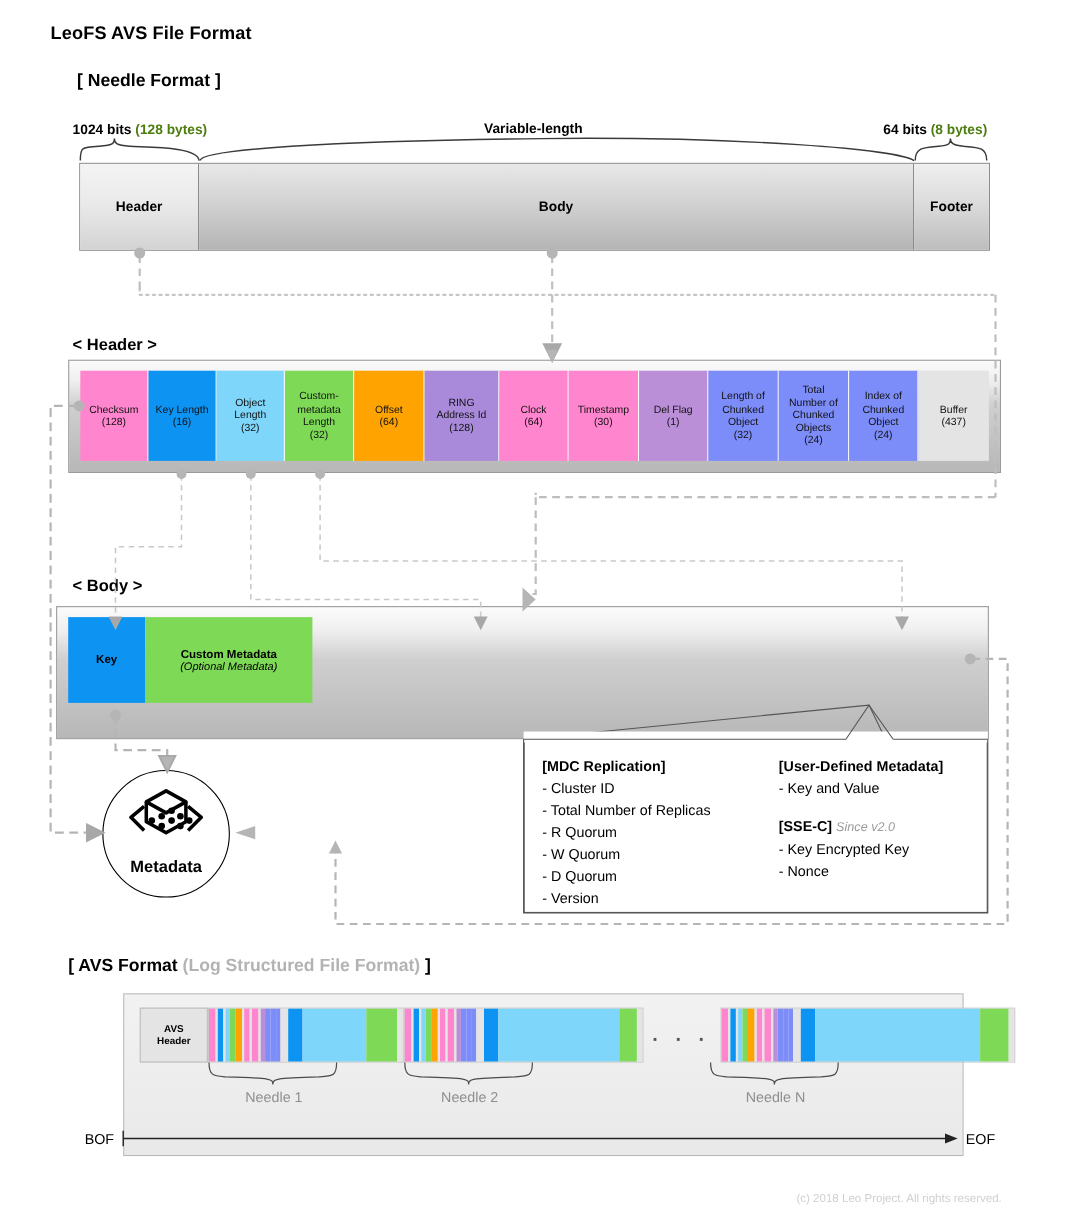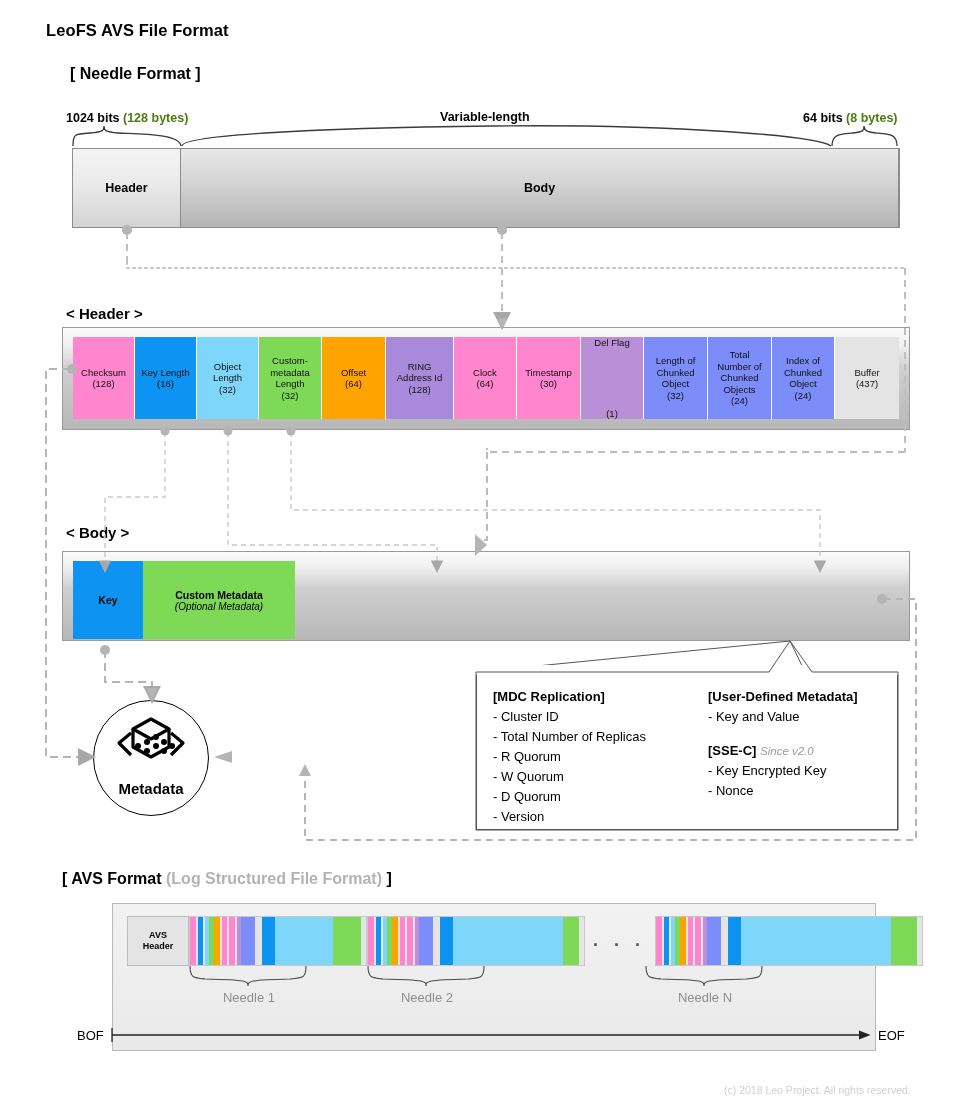--- a/index.html
+++ b/index.html
@@ -39,21 +39,21 @@
 
   #header-frame{left:62px;top:327px;width:848px;height:103px;}
   #header-fields{position:absolute;left:10px;top:9px;width:826px;height:82px;display:flex;}
   .hfield{
     display:flex;flex-direction:column;align-items:center;justify-content:center;
     font-size:9.5px;line-height:11.5px;text-align:center;color:#111;
     border-right:1px solid #ffffff;box-sizing:border-box;
   }
   .hfield:last-child{border-right:none;}
 
-  #body-frame{left:62px;top:551px;width:848px;height:90px;padding-left:40px;}
+  #body-frame{left:51px;top:551px;width:848px;height:121px;padding-left:40px;}
   #body-fields{position:absolute;left:10px;top:9px;width:826px;height:78px;display:flex;}
   .bfield{display:flex;flex-direction:column;align-items:center;justify-content:center;
           font-size:10.5px;font-weight:bold;text-align:center;box-sizing:border-box;}
   .bfield .sub{font-weight:normal;font-style:italic;font-size:10px;}
 
   
   #metadata-circle{left:93px;top:700px;width:114px;height:114px;border:1.6px solid #000;border-radius:50%;
       display:flex;flex-direction:column;align-items:center;justify-content:flex-end;background:#fff;}
   #metadata-label{font-size:15px;font-weight:bold;margin-bottom:18px;}
   #metadata-glyph{position:absolute;left:50%;top:12px;transform:translateX(-50%);}
@@ -102,20 +102,21 @@
 </div>
 <div class="abs sizelabel" style="left:440px;top:110px;">Variable-length</div>
 <div class="abs sizelabel" style="left:803px;top:111px;">
   <span>64 bits</span>
   <span class="muted">(8 bytes)</span>
 </div>
 
 <div class="abs" id="needle-row">
   <div class="nseg" id="nseg-header">Header</div>
   <div class="nseg" id="nseg-body">Body</div>
+  <div class="nseg" id="nseg-footer">Footer</div>
 </div>
 
 <div class="abs frame" id="header-frame">
   <div id="header-fields">
       <div class="hfield" style="background: rgb(255, 133, 207); width: 62px;">
         <span>Checksum</span>
         <span>(128)</span>
       </div>
       <div class="hfield" style="background: rgb(13, 147, 242); width: 62px;">
         <span>Key Length</span>
@@ -142,21 +143,21 @@
         <span>(128)</span>
       </div>
       <div class="hfield" style="background: rgb(255, 133, 207); width: 63px;">
         <span>Clock</span>
         <span>(64)</span>
       </div>
       <div class="hfield" style="background: rgb(255, 133, 207); width: 64px;">
         <span>Timestamp</span>
         <span>(30)</span>
       </div>
-      <div class="hfield" style="background: rgb(186, 143, 215); width: 63px; justify-content: space-between;">
+      <div class="hfield" style="background: rgb(186, 143, 215); width: 63px;">
         <span>Del Flag</span>
         <span>(1)</span>
       </div>
       <div class="hfield" style="background: rgb(124, 140, 248); width: 64px;">
         <span>Length of</span>
         <span>Chunked</span>
         <span>Object</span>
         <span>(32)</span>
       </div>
       <div class="hfield" style="background: rgb(124, 140, 248); width: 64px;">

